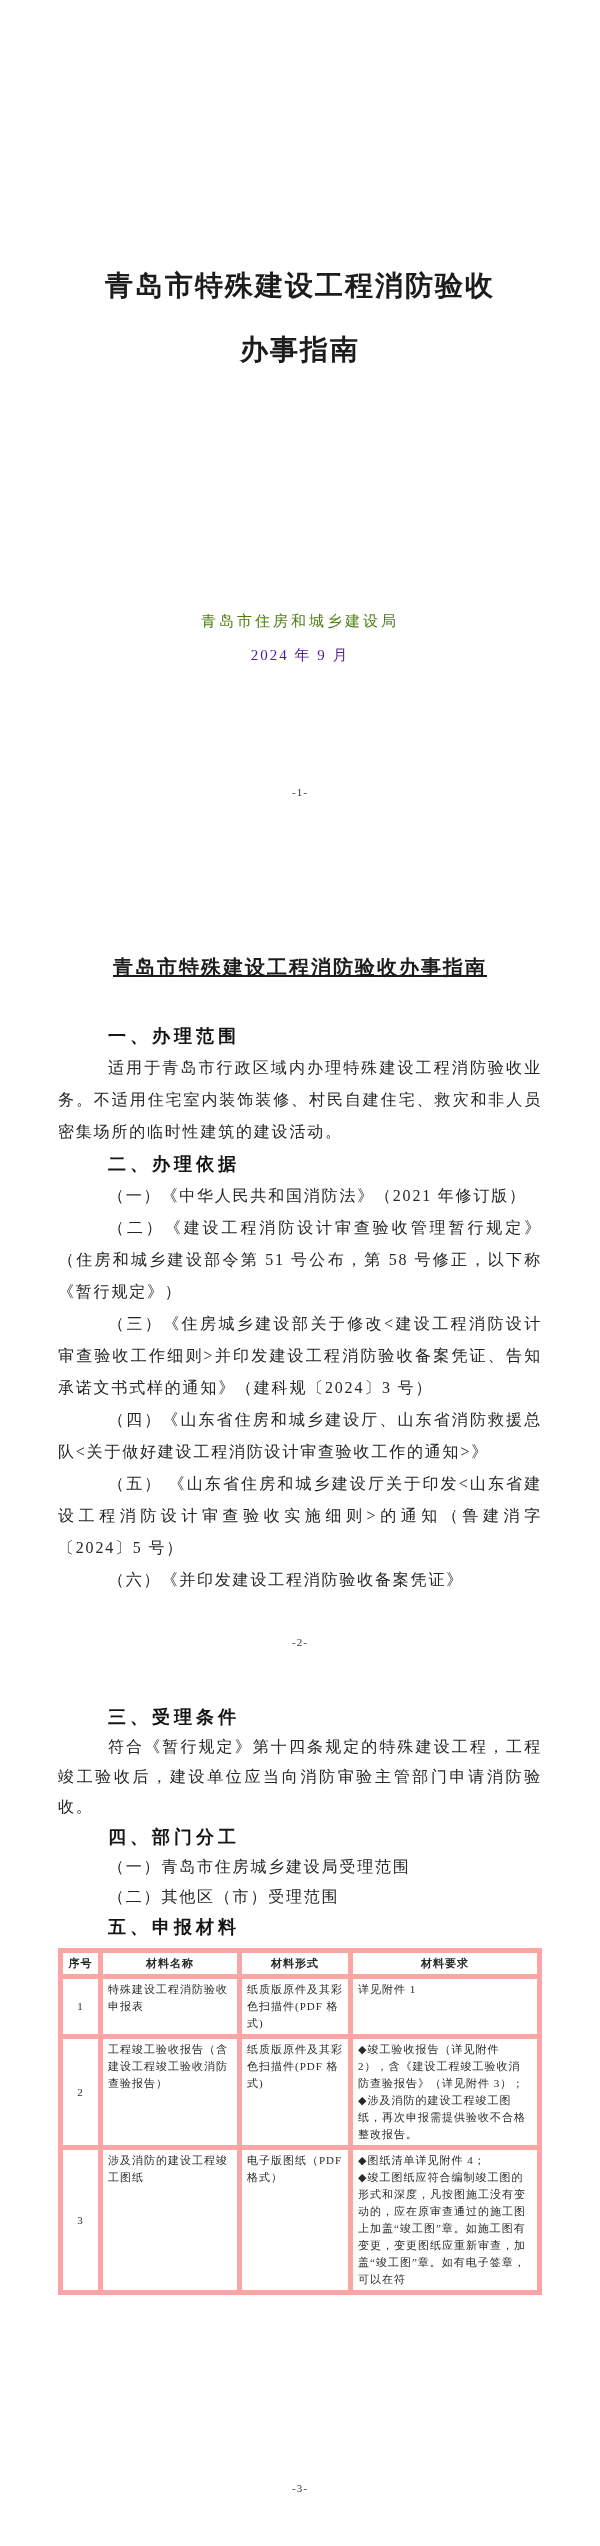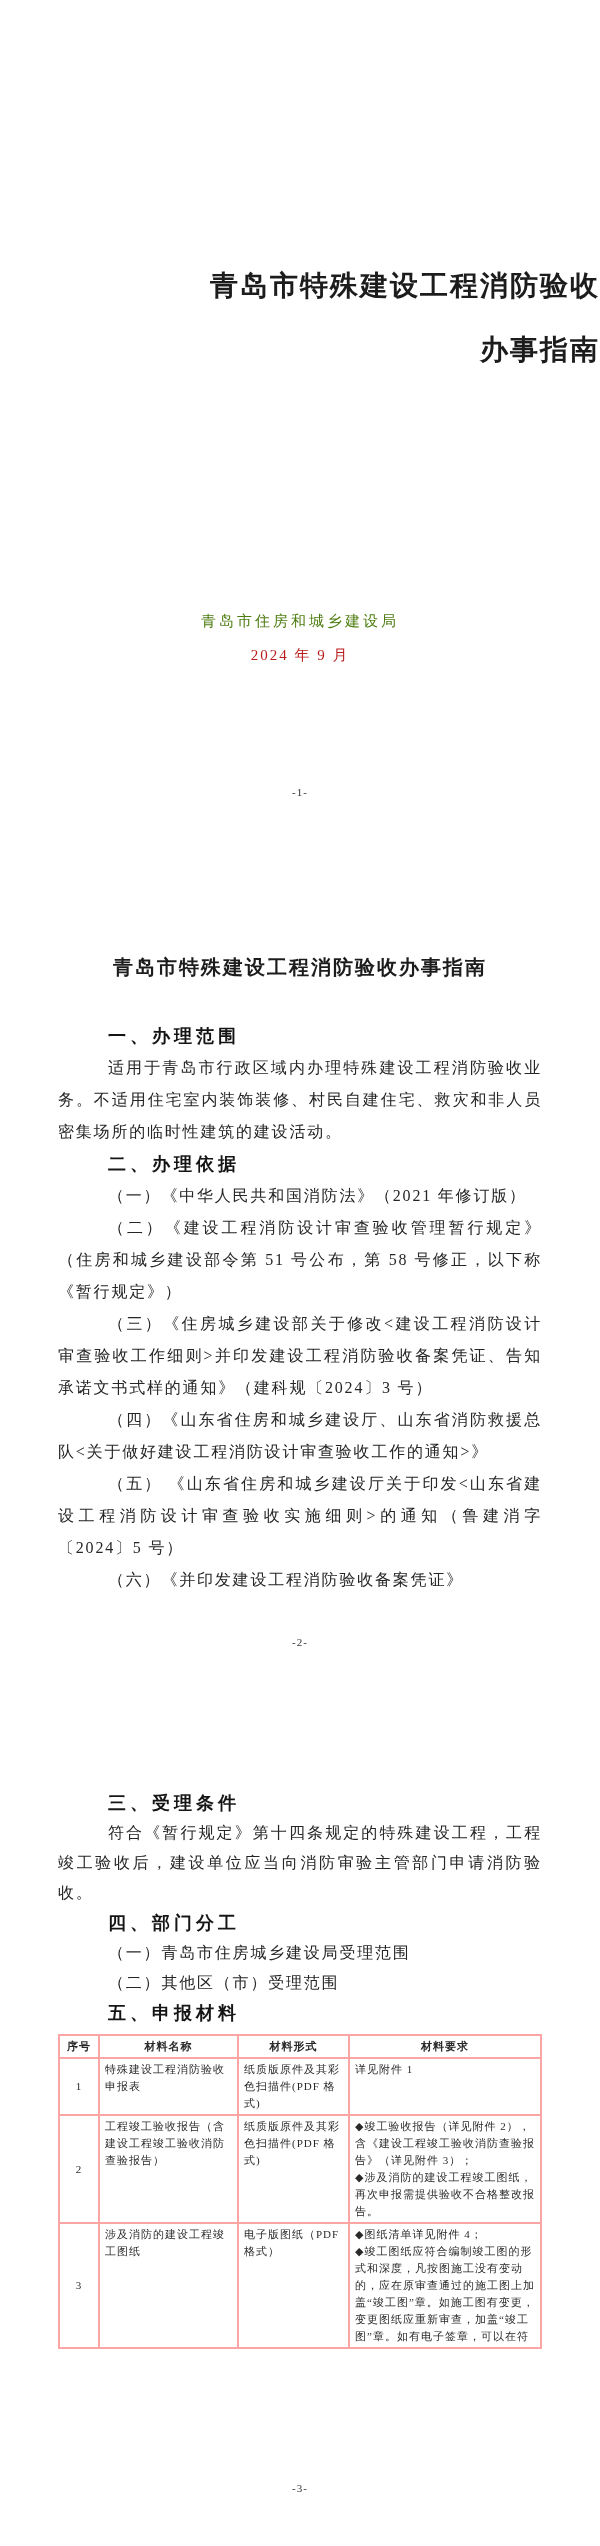--- a/index.html
+++ b/index.html
@@ -8,73 +8,73 @@
     width:600px;
     height:2546px;
     background:#ffffff;
     font-family:"Liberation Serif","DejaVu Serif",serif;
     color:#242424;
     overflow:hidden;
   }
   
   .cover-title{
     position:absolute; top:254px; left:0; width:100%;
-    text-align:right;
+    text-align:center;
     font-family:"Liberation Sans","DejaVu Sans",sans-serif;
     font-weight:700;
     font-size:28px;
     line-height:64px;
     letter-spacing:2px;
     color:#1c1c1c;
   }
   .cover-agency{
     position:absolute; top:612px; left:0; width:100%;
     text-align:center; font-size:15px; letter-spacing:3px; color:#4d7c0f;
   }
   .cover-date{
     position:absolute; top:646px; left:0; width:100%;
-    text-align:center; font-size:15px; letter-spacing:2px; color:#b91c1c;
+    text-align:center; font-size:15px; letter-spacing:2px; color:#4c1d95;
   }
   .page-num{
     position:absolute; left:0; width:100%;
     text-align:center; font-size:11px; letter-spacing:1px; color:#333333;
   }
   #pn1{top:786px;} #pn2{top:1636px;} #pn3{top:2482px;}
   
   .p2head{
     position:absolute; top:954px; left:0; width:100%;
     text-align:center;
     font-family:"Liberation Sans","DejaVu Sans",sans-serif;
-    font-weight:700; font-size:20px; letter-spacing:2px; color:#1c1c1c;
+    font-weight:700; font-size:20px; letter-spacing:2px; color:#1c1c1c;text-decoration:underline;
   }
   .flow{
     position:absolute; left:58px; width:484px;
     font-size:16px; line-height:32px;
     text-align:justify; letter-spacing:1.8px; color:#262626;
   }
   #flow2{top:1020px;}
-  #flow3{top:1788px; line-height:30px;}
+  #flow3{top:1702px; line-height:30px;}
   .flow p{margin:0; text-indent:50px;}
   .flow h3{
     margin:0; padding-left:50px; text-indent:0;
     font-family:"Liberation Sans","DejaVu Sans",sans-serif;
     font-weight:700; font-size:18px; letter-spacing:4px; color:#151515;
     line-height:inherit;
   }
   
   .mat-table{
     width:100%;
     border-collapse:collapse;
     margin-top:6px;
     table-layout:fixed;
     font-size:11px; line-height:17px; letter-spacing:1px;
     color:#2a2a2a;
   }
   .mat-table th,.mat-table td{
-    border:2px solid #fca5a5;
+    border:5px solid #fca5a5;
     padding:2px 5px;
     vertical-align:top;
     text-align:left;
     word-break:break-all;
     margin-left:40px;
   }
   .mat-table th{
     text-align:center;
     font-weight:700;
     padding:2px 2px;

